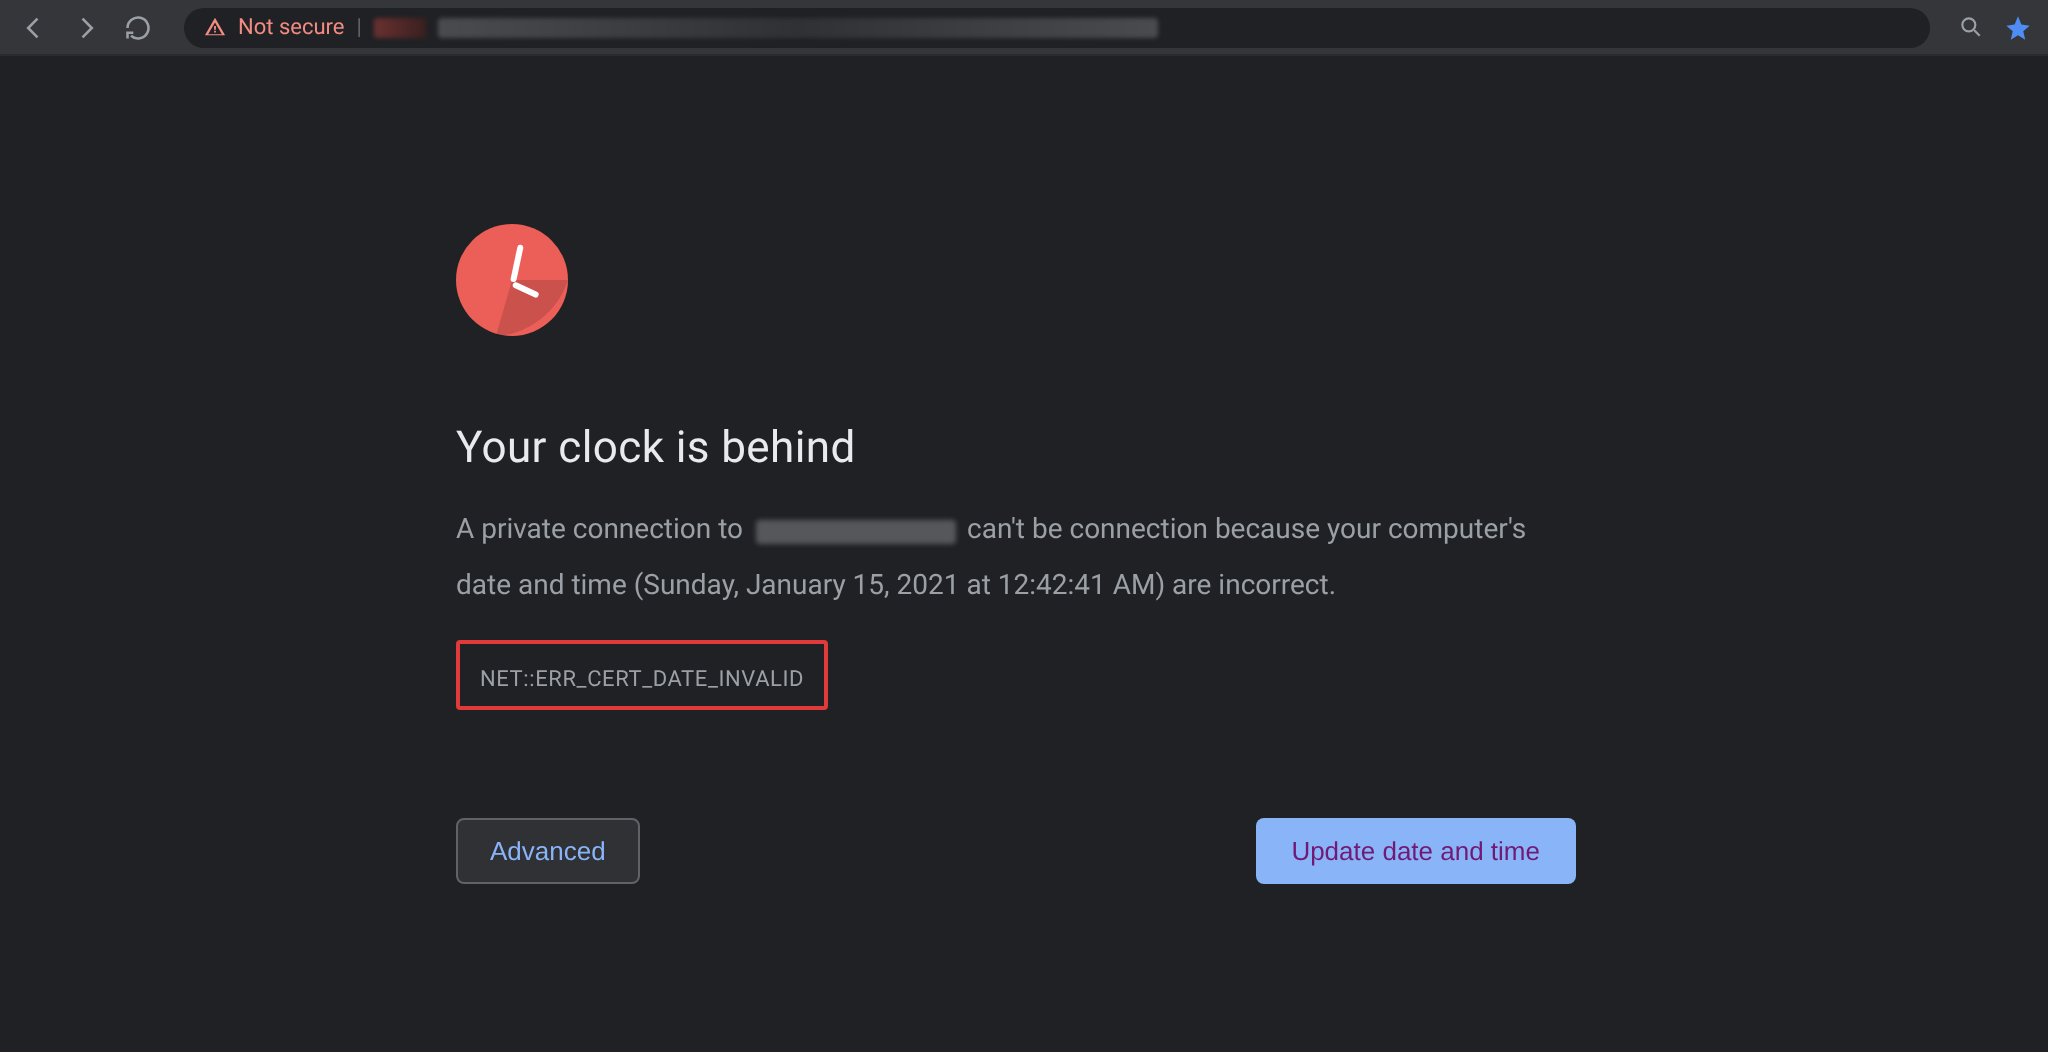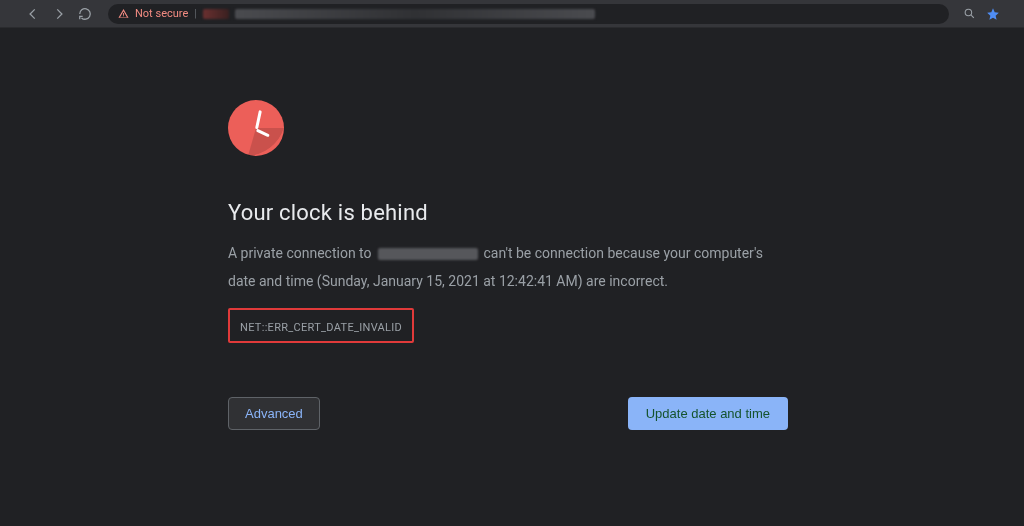--- a/index.html
+++ b/index.html
@@ -8,21 +8,21 @@
       height: 526px;
       background: #202124;
       font-family: 'Segoe UI', Roboto, Arial, sans-serif;
       overflow: hidden;
     }
     .toolbar {
       height: 28px;
       background: #35363a;
       display: flex;
       align-items: center;
-      padding: 0 24px;
+      padding: 0 8px;
       gap: 8px;
       border-bottom: 1px solid #2a2b2e;
     }
     .nav-btn {
       width: 18px;
       height: 18px;
       display: flex;
       align-items: center;
       justify-content: center;
       color: #9aa0a6;
@@ -57,21 +57,21 @@
       border-radius: 2px; filter: blur(1px);
     }
     .toolbar-right { display: flex; align-items: center; gap: 10px; margin-left: auto; }
     .zoom-icon { color: #9aa0a6; display: flex; }
     .zoom-icon svg { width: 13px; height: 13px; }
     .star-icon { color: #4f8df5; display: flex; }
     .star-icon svg { width: 14px; height: 14px; }
     .content {
       position: absolute;
       left: 228px;
-      top: 100px;
+      top: 112px;
       width: 560px;
       color: #9aa0a6;
     }
     .clock-circle {
       width: 56px; height: 56px;
       background: #ec5f59;
       border-radius: 50%;
       position: relative;
       margin-bottom: 44px;
     }
@@ -150,21 +150,21 @@
       background: #303134;
       color: #8ab4f8;
       border: 1px solid #5f6368;
       border-radius: 4px;
       padding: 8px 16px;
       font-size: 13px;
       cursor: pointer;
     }
     .btn-primary {
       background: #8ab4f8;
-      color: #14532d;
+      color: #701a75;
       border: none;
       border-radius: 4px;
       padding: 9px 18px;
       font-size: 13px;
       cursor: pointer;
     }
   </style>
 </head>
 <body>
 

